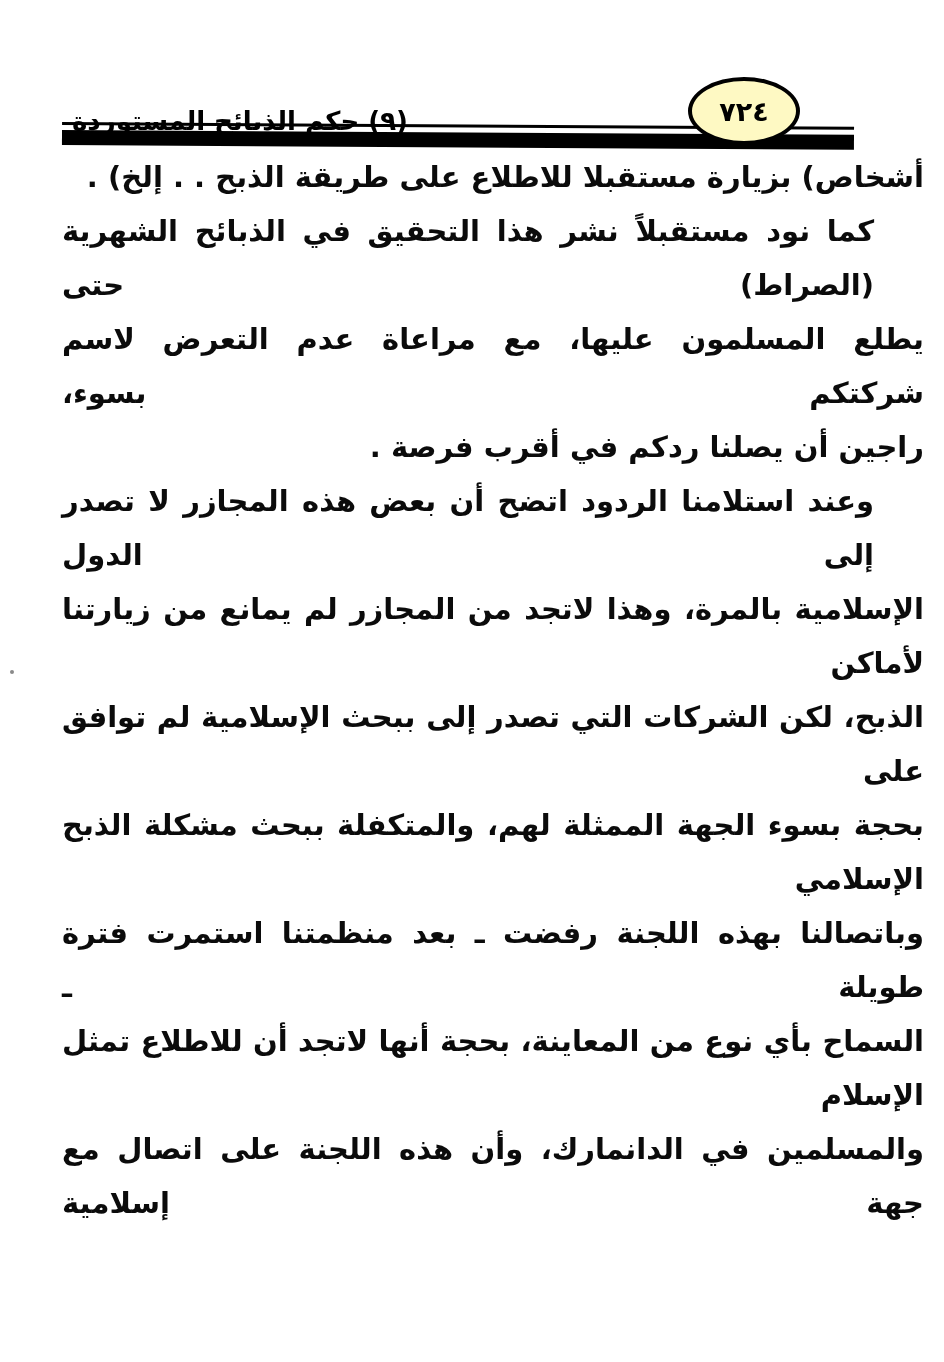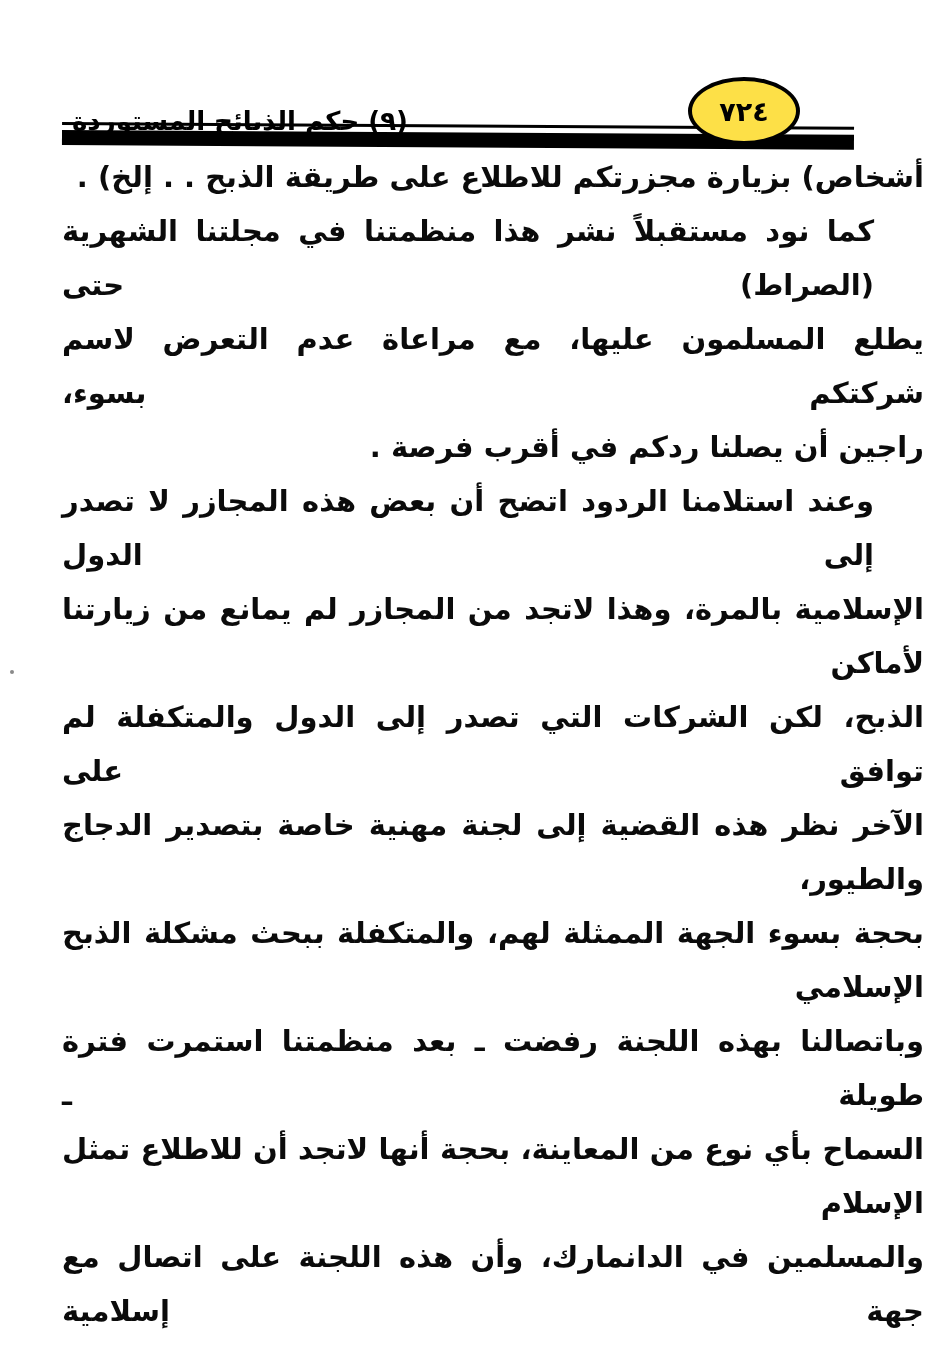--- a/index.html
+++ b/index.html
@@ -41,21 +41,21 @@
   .rule-thin  { height: 3px;  background: #000; }
   .rule-gap   { height: 5px;  background: transparent; }
   .rule-thick { height: 15px; background: #000; }
   .page-badge {
     position: absolute;
     top: 77px;
     left: 688px;
     width: 112px;
     height: 68px;
     box-sizing: border-box;
-    background: #fde047;
+    background: #fef9c3;
     border: 4px solid #000;
     border-radius: 50%;
     display: flex;
     align-items: center;
     justify-content: center;
     z-index: 2;
   }
   .page-number {
     font-size: 27px;
     font-weight: bold;
@@ -108,28 +108,27 @@
     <div class="rule-thin"></div>
     <div class="rule-gap"></div>
     <div class="rule-thick"></div>
   </div>
 
   <div class="page-badge">
     <span class="page-number">٧٢٤</span>
   </div>
 
   <div class="body-text">
-      <div class="line end">أشخاص) بزيارة مجزرتكم للاطلاع على طريقة الذبح . . إلخ) .</div>
-      <div class="line indent">كما نود مستقبلاً نشر هذا منظمتنا في مجلتنا الشهرية (الصراط) حتى</div>
+      <div class="line end">أشخاص) بزيارة مستقبلا للاطلاع على طريقة الذبح . . إلخ) .</div>
+      <div class="line indent">كما نود مستقبلاً نشر هذا التحقيق في الذبائح الشهرية (الصراط) حتى</div>
       <div class="line">يطلع المسلمون عليها، مع مراعاة عدم التعرض لاسم شركتكم بسوء،</div>
       <div class="line end">راجين أن يصلنا ردكم في أقرب فرصة .</div>
       <div class="line indent">وعند استلامنا الردود اتضح أن بعض هذه المجازر لا تصدر إلى الدول</div>
       <div class="line">الإسلامية بالمرة، وهذا لاتجد من المجازر لم يمانع من زيارتنا لأماكن</div>
-      <div class="line">الذبح، لكن الشركات التي تصدر إلى الدول والمتكفلة لم توافق على</div>
-      <div class="line">الآخر نظر هذه القضية إلى لجنة مهنية خاصة بتصدير الدجاج والطيور،</div>
+      <div class="line">الذبح، لكن الشركات التي تصدر إلى ببحث الإسلامية لم توافق على</div>
       <div class="line">بحجة بسوء الجهة الممثلة لهم، والمتكفلة ببحث مشكلة الذبح الإسلامي</div>
       <div class="line">وباتصالنا بهذه اللجنة رفضت ـ بعد منظمتنا استمرت فترة طويلة ـ</div>
       <div class="line">السماح بأي نوع من المعاينة، بحجة أنها لاتجد أن للاطلاع تمثل الإسلام</div>
       <div class="line">والمسلمين في الدانمارك، وأن هذه اللجنة على اتصال مع جهة إسلامية</div>
     </div>
 
   <div class="speck"></div>
 
 </div>
 

